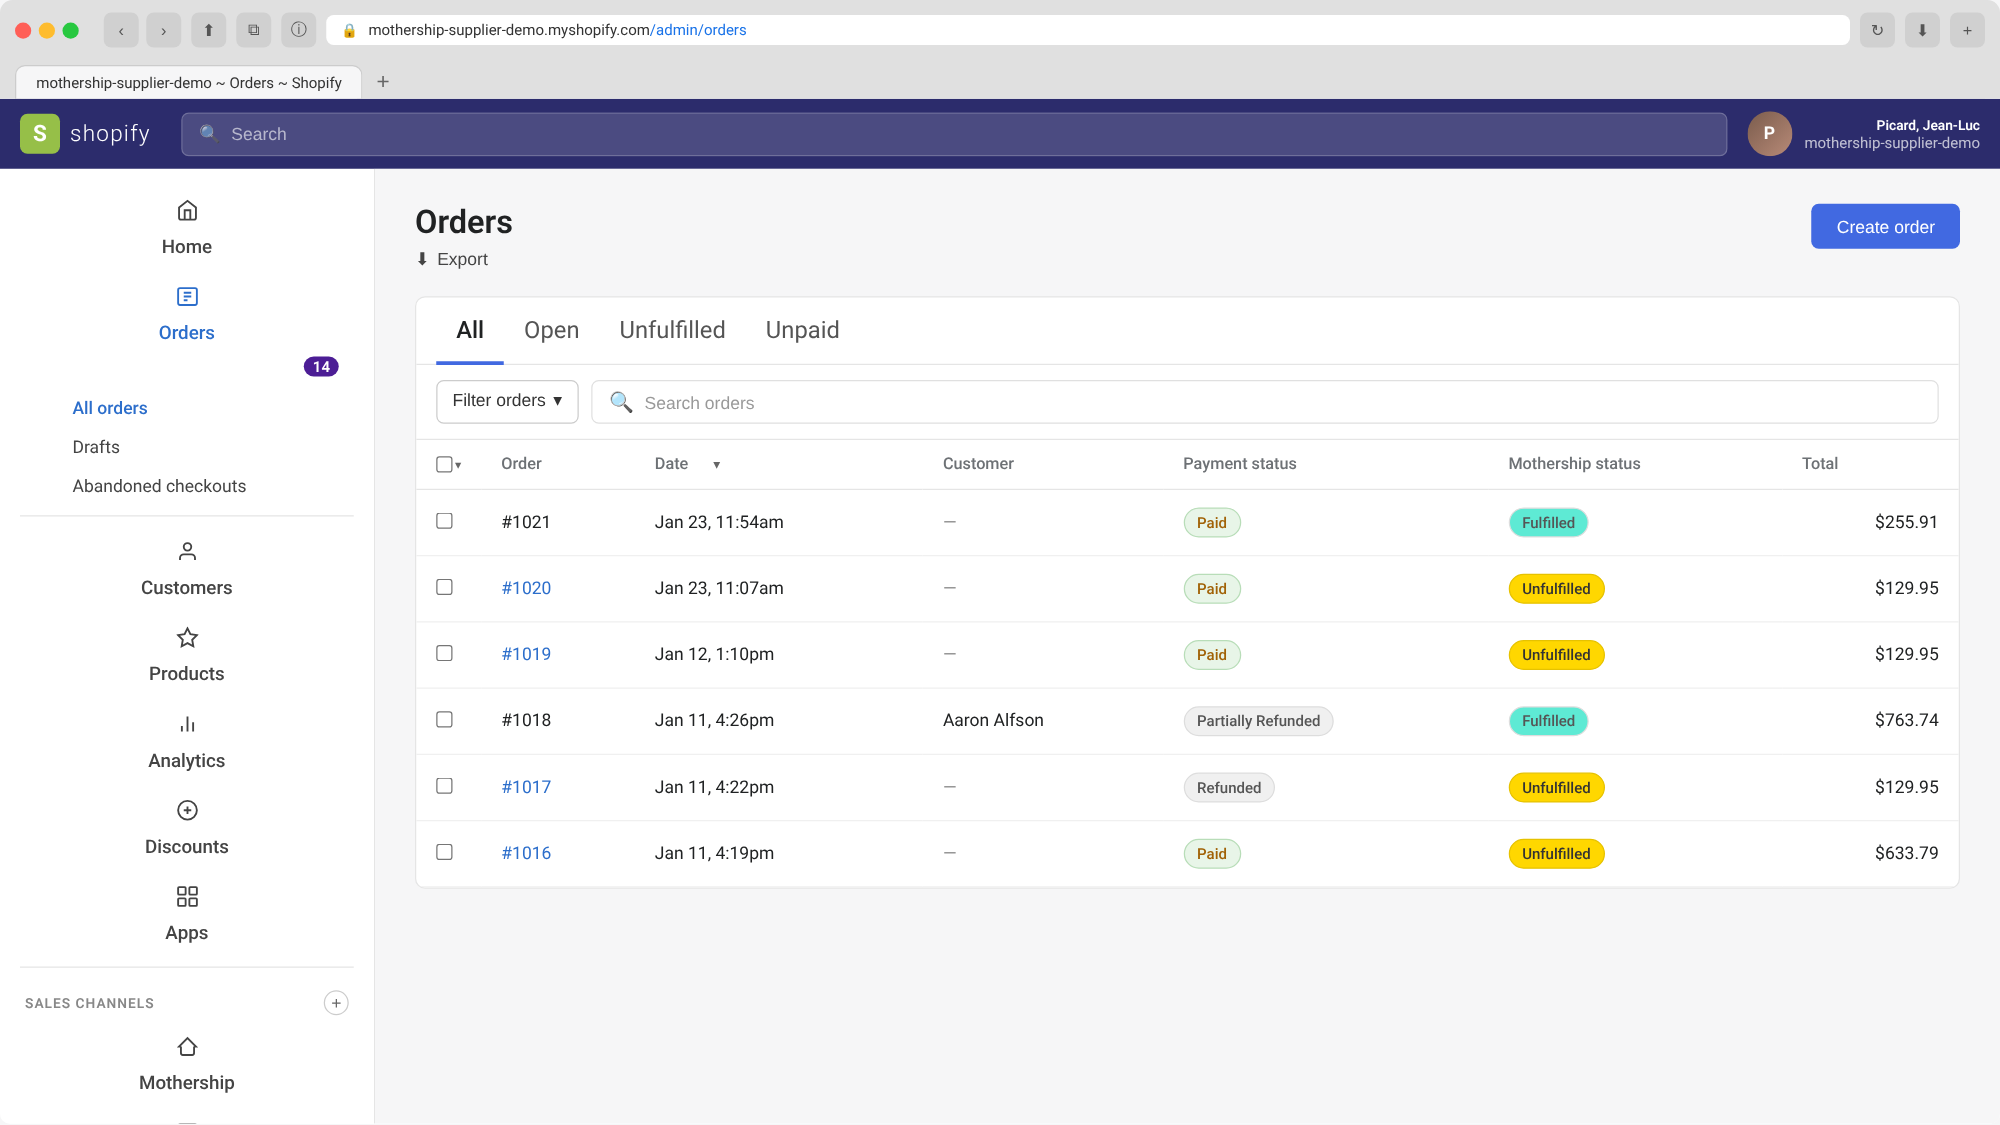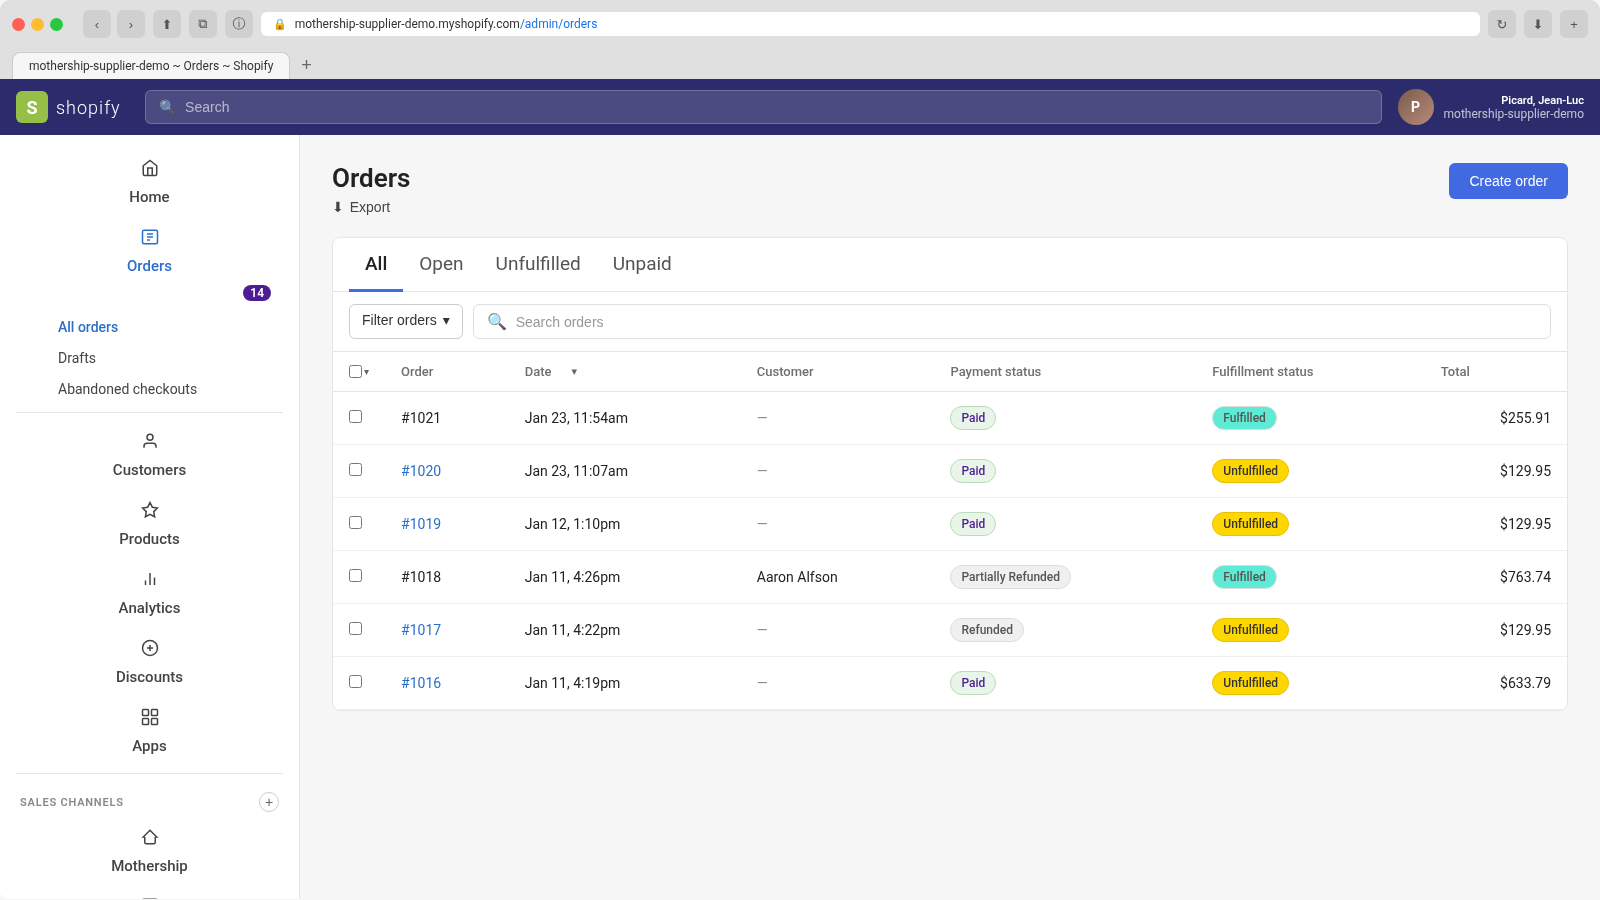--- a/index.html
+++ b/index.html
@@ -240,21 +240,21 @@
     .order-link { color: #2c6ecb; text-decoration: none; }
     .order-number { color: #202223; }
     .em-dash { color: #888; }
 
     
     .badge {
       display: inline-flex; align-items: center;
       padding: 4px 10px; border-radius: 20px;
       font-size: 12px; font-weight: 500;
     }
-    .badge-paid { background: #e8f5e8; color: #4c1d95; border: 1px solid #b8ddb8; }
+    .badge-paid { background: #e8f5e8; color: #a16207; border: 1px solid #b8ddb8; }
     .badge-refunded { background: #f0f0f0; color: #555; border: 1px solid #ddd; }
     .badge-partially-refunded { background: #f0f0f0; color: #555; border: 1px solid #ddd; }
     .badge-fulfilled { background: #5eead4; color: #555; border: 1px solid #ddd; }
     .badge-unfulfilled { background: #ffd700; color: #333; border: 1px solid #e6c200; }
 
     .checkbox-cell { width: 40px; }
     .header-checkbox-wrapper {
       display: flex; align-items: center; gap: 2px;
     }
     .date-header {
@@ -496,21 +496,21 @@
               </th>
               <th>Order</th>
               <th>
                 <div class="date-header">
                   <span>Date</span>
                   <span class="sort-icon">▾</span>
                 </div>
               </th>
               <th>Customer</th>
               <th>Payment status</th>
-              <th>Fulfillment status</th>
+              <th>Mothership status</th>
               <th class="total-header">Total</th>
             </tr>
           </thead>
           <tbody id="orders-tbody">
           <tr>
                 <td class="checkbox-cell"><input type="checkbox" style=""></td>
                 <td class="order-number">#1021</td>
                 <td>Jan 23, 11:54am</td>
                 <td><span class="em-dash">—</span></td>
                 <td><span class="badge badge-paid">Paid</span></td>

